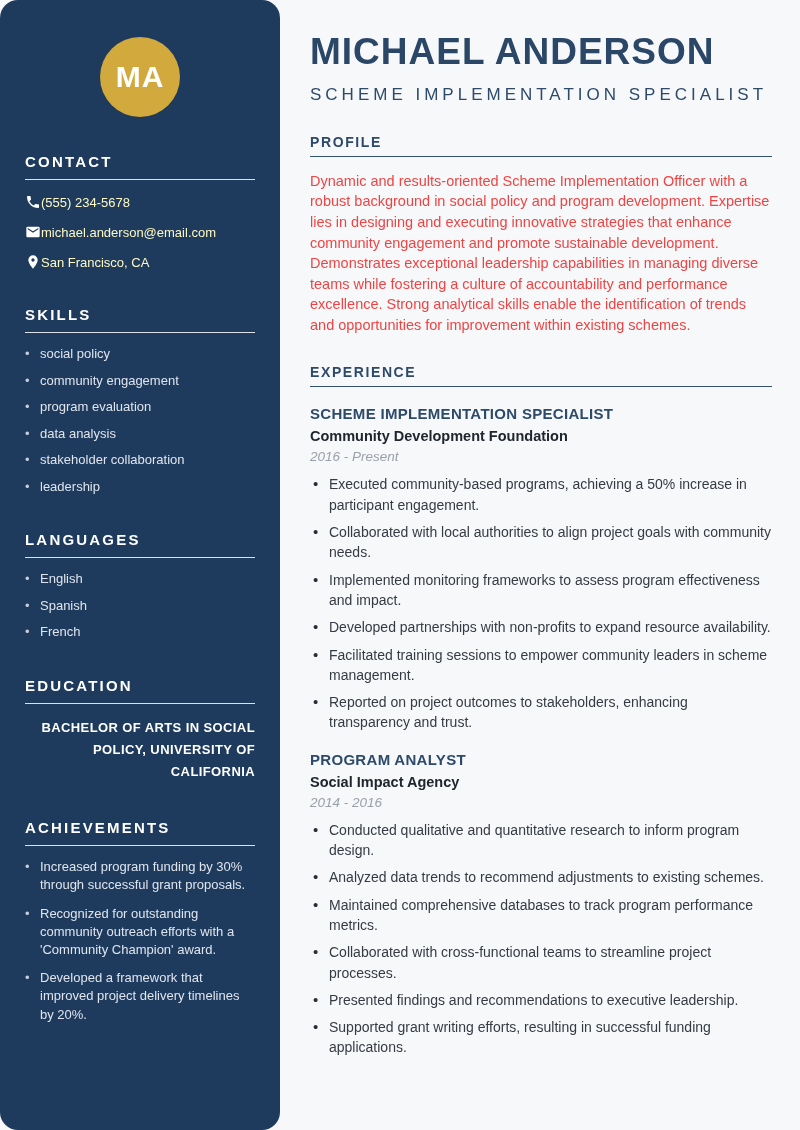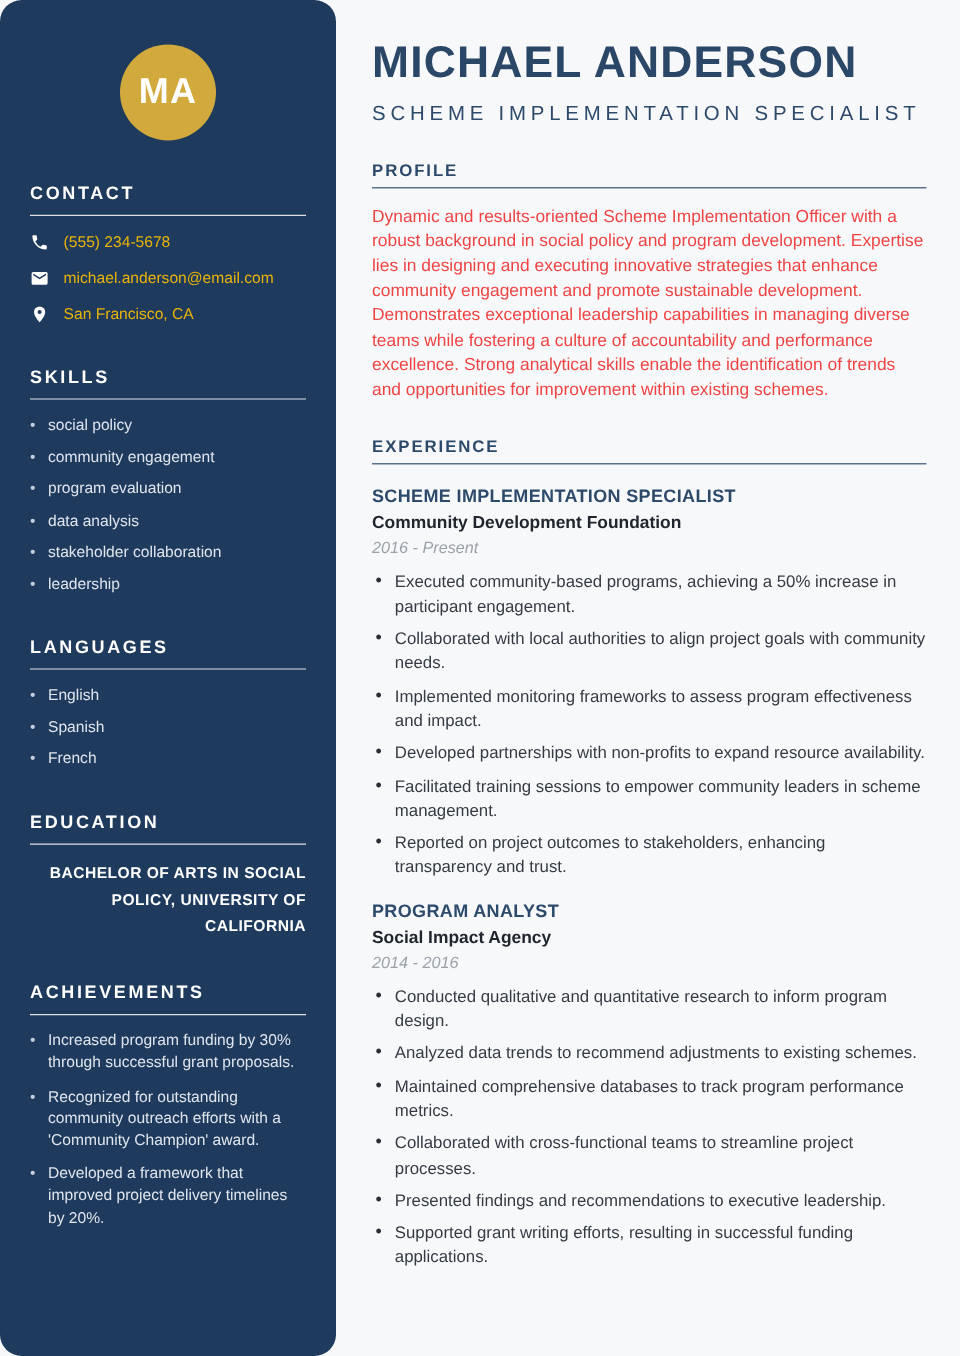--- a/index.html
+++ b/index.html
@@ -28,23 +28,23 @@
   }
   .side-section h2 {
     color: #ffffff;
     font-size: 15px; font-weight: 700; letter-spacing: 2.2px;
     padding-bottom: 9px;
     border-bottom: 1px solid rgba(255,255,255,0.85);
   }
   .contact-section { margin-top: 51px; }
   .contact-list { margin-top: 14px; }
   .contact-row {
-    display: flex; gap: 12px;
+    display: flex; align-items: center; gap: 0;
     margin-bottom: 14px;
-    font-size: 13px; color: #eab308;
+    font-size: 13px; color: #fef9c3;
   }
   .cicon { width: 16px; height: 16px; flex-shrink: 0; display: inline-flex; }
   .cicon svg { width: 16px; height: 16px; fill: #ffffff; }
 
   .side-section { margin-top: 36px; }
   .side-list { list-style: none; margin-top: 12px; }
   .side-list li {
     font-size: 13px; color: #dfe5ee;
     padding-left: 15px; position: relative;
     margin-bottom: 9px; line-height: 1.35;

